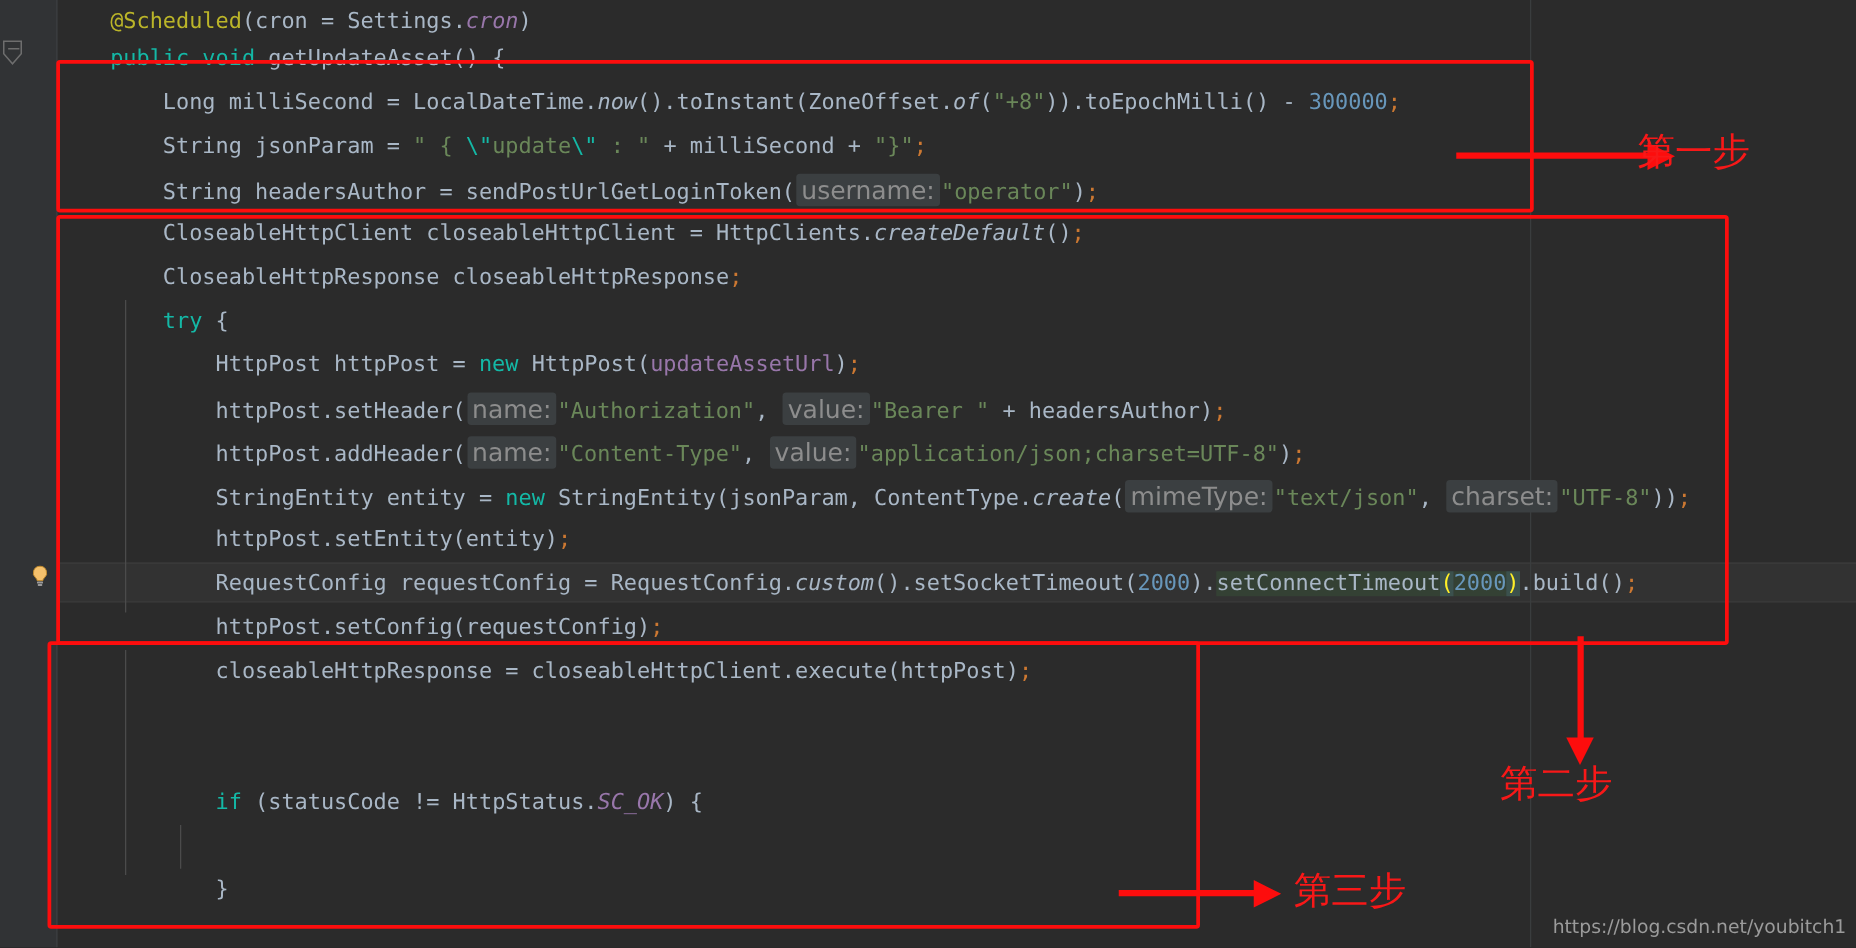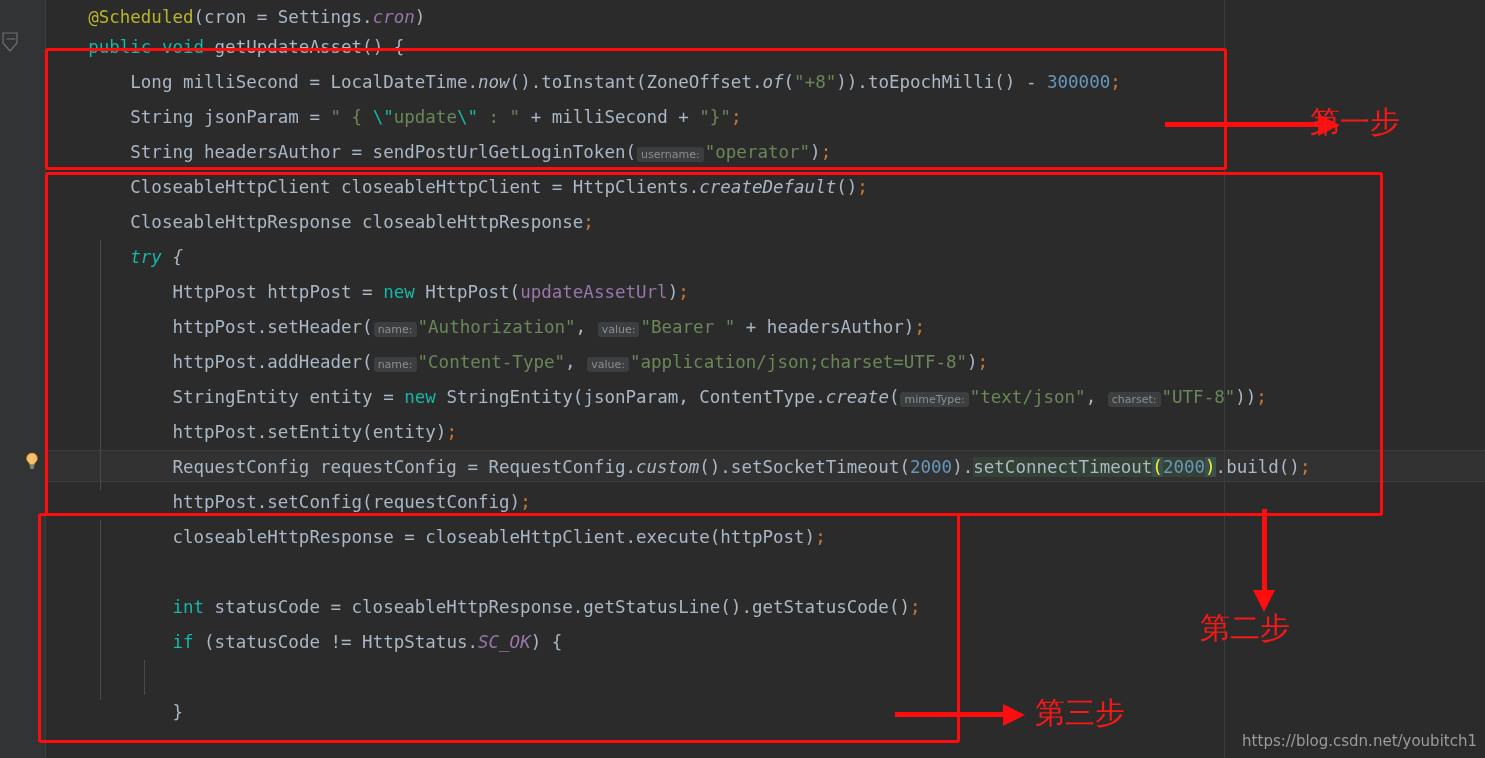--- a/index.html
+++ b/index.html
@@ -61,21 +61,21 @@
   .t-ann     {color:#bbb529;}
   .t-static  {color:#a9b7c6;font-style:italic;margin-top:17px;}
   .t-stfield {color:#9876aa;font-style:italic;}
   .t-punc    {color:#a9b7c6;}
   .t-semi    {color:#cc7832;}
   .t-var     {color:#9876aa;margin-top:28px;}
 
   
   .hint{
     background:#3b3f41;color:#8d8d8d;border-radius:3px;
-    padding:1px 4px;margin:0 1px;font-size:11px;
+    padding:1px 4px;margin:0 1px;font-size:20px;
     font-family:"DejaVu Sans","Liberation Sans",sans-serif;
     font-style:normal;
   }
 
   
   .idhl{background:#344134;}
   .brhl{background:#3b514d;color:#ffef28;}
 
   
   .rbox{
@@ -136,41 +136,40 @@
     <div class="ln" style="top:65px;"><span class="t-def">        Long milliSecond = LocalDateTime.</span><span class="t-static">now</span><span class="t-punc">()</span><span class="t-def">.toInstant</span><span class="t-punc">(</span><span class="t-def">ZoneOffset.</span><span class="t-static">of</span><span class="t-punc">(</span><span class="t-str">"+8"</span><span class="t-punc">))</span><span class="t-def">.toEpochMilli</span><span class="t-punc">() - </span><span class="t-num">300000</span><span class="t-semi">;</span></div>
 
     <div class="ln" style="top:100px;"><span class="t-def">        String jsonParam = </span><span class="t-str">" { </span><span class="t-kw">\"</span><span class="t-str">update</span><span class="t-kw">\"</span><span class="t-str"> : "</span><span class="t-def"> + milliSecond + </span><span class="t-str">"}"</span><span class="t-semi">;</span></div>
 
     <div class="ln" style="top:135px;"><span class="t-def">        String headersAuthor = sendPostUrlGetLoginToken</span><span class="t-punc">(</span><span class="hint">username:</span><span class="t-str">"operator"</span><span class="t-punc">)</span><span class="t-semi">;</span></div>
 
     <div class="ln" style="top:170px;"><span class="t-def">        CloseableHttpClient closeableHttpClient = HttpClients.</span><span class="t-static">createDefault</span><span class="t-punc">()</span><span class="t-semi">;</span></div>
 
     <div class="ln" style="top:205px;"><span class="t-def">        CloseableHttpResponse closeableHttpResponse</span><span class="t-semi">;</span></div>
 
-    <div class="ln" style="top:240px;font-style:italic;"><span class="t-kw">        try </span><span class="t-punc">{</span></div>
+    <div class="ln" style="top:240px;"><span class="t-kw">        try </span><span class="t-punc">{</span></div>
 
     <div class="ln" style="top:275px;"><span class="t-def">            HttpPost httpPost = </span><span class="t-kw">new </span><span class="t-def">HttpPost</span><span class="t-punc">(</span><span class="t-var">updateAssetUrl</span><span class="t-punc">)</span><span class="t-semi">;</span></div>
 
     <div class="ln" style="top:310px;"><span class="t-def">            httpPost.setHeader</span><span class="t-punc">(</span><span class="hint">name:</span><span class="t-str">"Authorization"</span><span class="t-punc">, </span><span class="hint">value:</span><span class="t-str">"Bearer "</span><span class="t-def"> + headersAuthor</span><span class="t-punc">)</span><span class="t-semi">;</span></div>
 
     <div class="ln" style="top:345px;"><span class="t-def">            httpPost.addHeader</span><span class="t-punc">(</span><span class="hint">name:</span><span class="t-str">"Content-Type"</span><span class="t-punc">, </span><span class="hint">value:</span><span class="t-str">"application/json;charset=UTF-8"</span><span class="t-punc">)</span><span class="t-semi">;</span></div>
 
     <div class="ln" style="top:380px;"><span class="t-def">            StringEntity entity = </span><span class="t-kw">new </span><span class="t-def">StringEntity</span><span class="t-punc">(</span><span class="t-def">jsonParam</span><span class="t-punc">, </span><span class="t-def">ContentType.</span><span class="t-static">create</span><span class="t-punc">(</span><span class="hint">mimeType:</span><span class="t-str">"text/json"</span><span class="t-punc">, </span><span class="hint">charset:</span><span class="t-str">"UTF-8"</span><span class="t-punc">))</span><span class="t-semi">;</span></div>
 
     <div class="ln" style="top:415px;"><span class="t-def">            httpPost.setEntity</span><span class="t-punc">(</span><span class="t-def">entity</span><span class="t-punc">)</span><span class="t-semi">;</span></div>
 
     <div class="ln" style="top:450px;"><span class="t-def">            RequestConfig requestConfig = RequestConfig.</span><span class="t-static">custom</span><span class="t-punc">()</span><span class="t-def">.setSocketTimeout</span><span class="t-punc">(</span><span class="t-num">2000</span><span class="t-punc">)</span><span class="t-def">.</span><span class="idhl t-def">setConnectTimeout</span><span class="brhl">(</span><span class="idhl t-num">2000</span><span class="brhl">)</span><span class="t-def">.build</span><span class="t-punc">()</span><span class="t-semi">;</span></div>
 
     <div class="ln" style="top:485px;"><span class="t-def">            httpPost.setConfig</span><span class="t-punc">(</span><span class="t-def">requestConfig</span><span class="t-punc">)</span><span class="t-semi">;</span></div>
 
     <div class="ln" style="top:520px;"><span class="t-def">            closeableHttpResponse = closeableHttpClient.execute</span><span class="t-punc">(</span><span class="t-def">httpPost</span><span class="t-punc">)</span><span class="t-semi">;</span></div>
 
     <div class="ln" style="top:555px;"></div>
 
-    <div class="ln" style="top:590px;"><span class="t-kw">            int </span><span class="t-def">statusCode = closeableHttpResponse.getStatusLine</span><span class="t-punc">()</span><span class="t-def">.getStatusCode</span><span class="t-punc">()</span><span class="t-semi">;</span></div>
 
     <div class="ln" style="top:625px;"><span class="t-kw">            if </span><span class="t-punc">(</span><span class="t-def">statusCode != HttpStatus.</span><span class="t-stfield">SC_OK</span><span class="t-punc">) {</span></div>
 
 
     <div class="ln" style="top:695px;"><span class="t-punc">            }</span></div>
 
   </div>
 
   <div class="rbox" style="left:45px;top:48px;width:1182px;height:122px;"></div>
 

